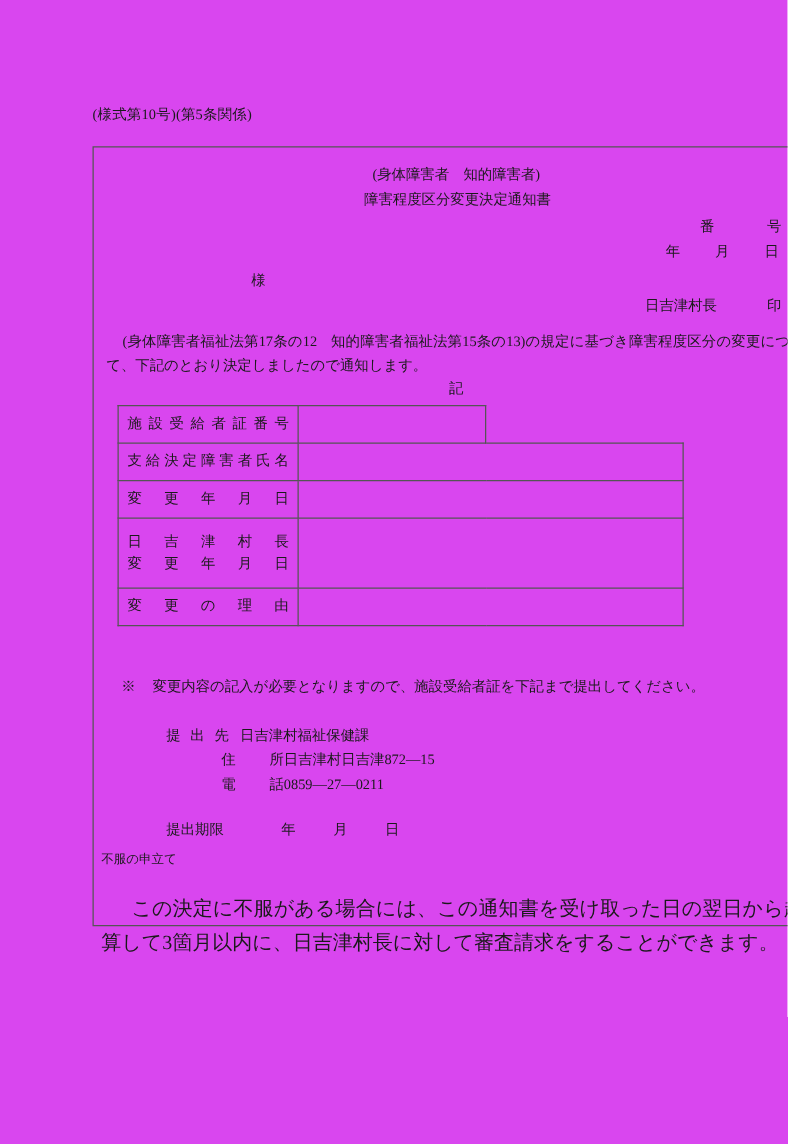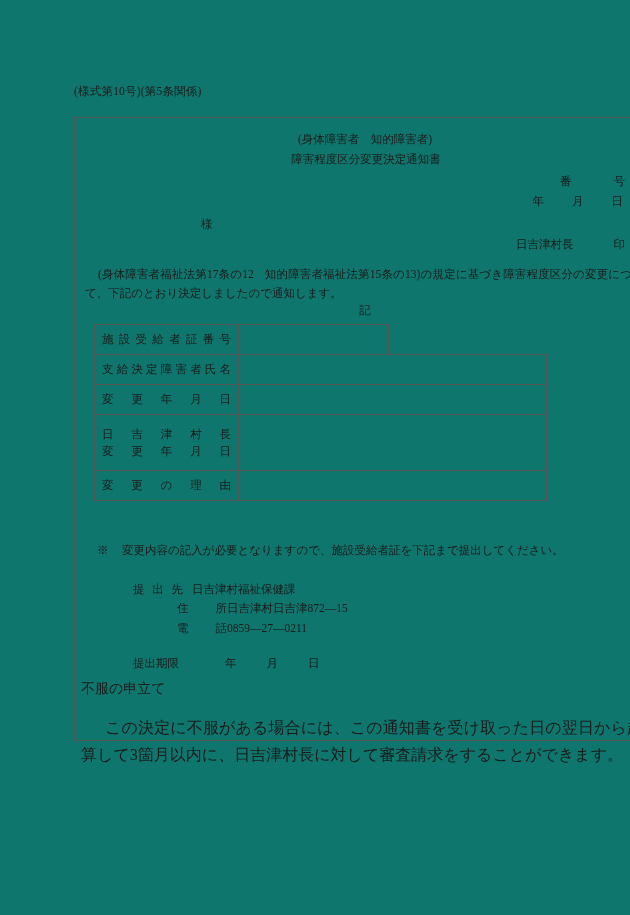--- a/index.html
+++ b/index.html
@@ -12,21 +12,21 @@
     height: 915px;
     position: relative;
     font-family: "Liberation Serif", "DejaVu Serif", serif;
     color: #1a1a1a;
     -webkit-font-smoothing: antialiased;
   }
 
   .page {
     position: absolute;
     inset: 0;
-    background: #0f766e;
+    background: #d946ef;
   }
 
   
   .form-code {
     position: absolute;
     left: 74px;
     top: 84px;
     font-size: 11.5px;
     letter-spacing: 0.2px;
     white-space: nowrap;
@@ -210,21 +210,21 @@
     white-space: nowrap;
   }
   .deadline .gap-a { display: inline-block; width: 46px; }
   .deadline .gap-b { display: inline-block; width: 30px; }
 
   
   .appeal-title {
     position: absolute;
     left: 6px;
     top: 562px;
-    font-size: 14px;
+    font-size: 10px;
   }
   .appeal-body {
     position: absolute;
     left: 6px;
     right: 12px;
     top: 597px;
     font-size: 16px;
     line-height: 1.68;
     text-align: justify;
     text-justify: inter-character;

